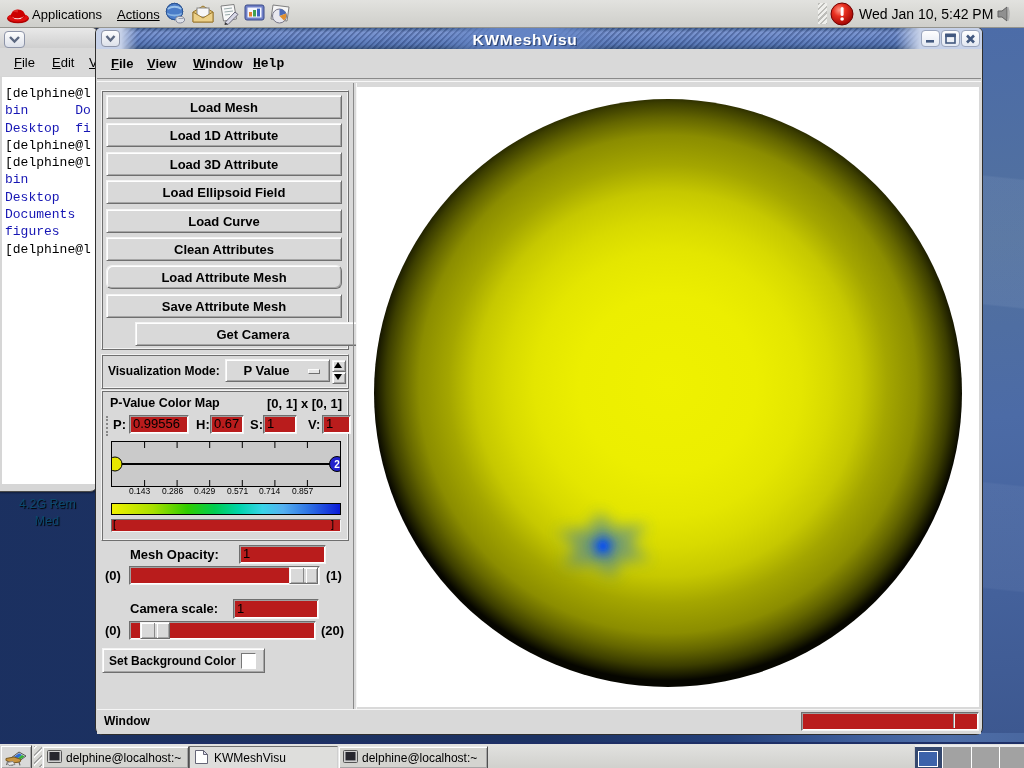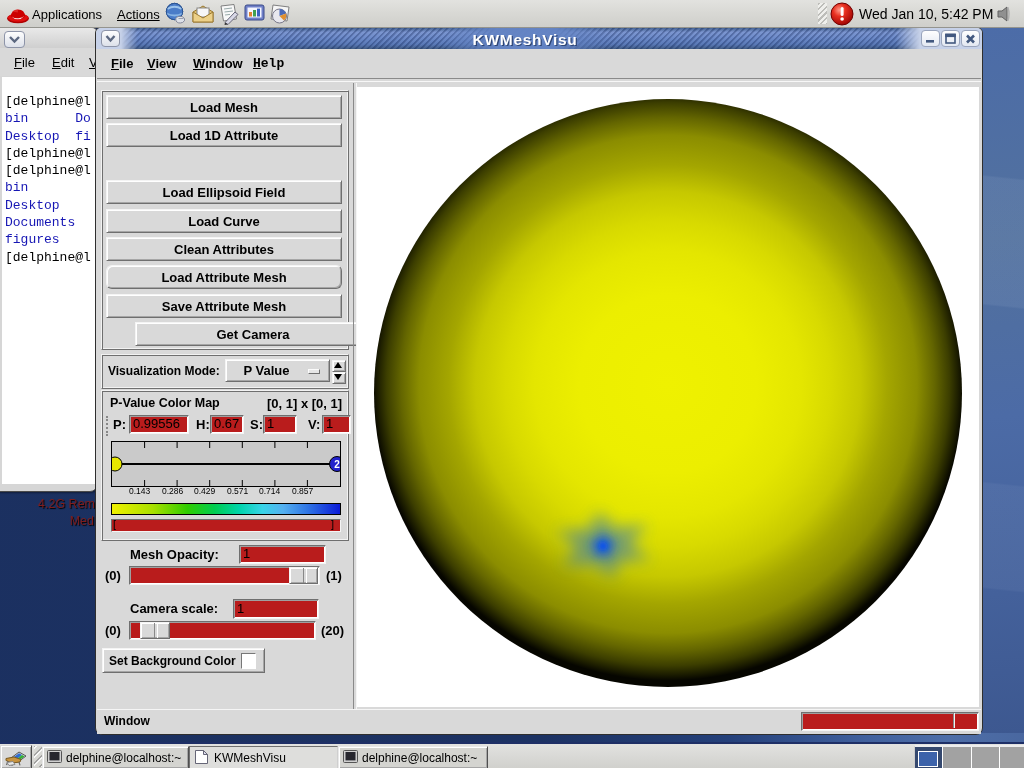--- a/index.html
+++ b/index.html
@@ -13,41 +13,41 @@
 </style></head>
 <body>
 
 <div class="abs" id="desktop" style="left:0;top:0;width:1024px;height:768px;
 background:linear-gradient(100deg,#1b3060 0%,#1c3263 58%,#24407a 74%,#41619e 86%,#4e6ea8 93%,#49679f 100%);"></div>
 <div class="abs" style="left:975px;top:28px;width:49px;height:705px;
 background:
  linear-gradient(186deg, rgba(228,236,252,0) 0 150px, rgba(228,236,252,.07) 152px 278px, rgba(228,236,252,0) 280px 455px, rgba(228,236,252,.05) 457px 560px, rgba(228,236,252,0) 562px),
  linear-gradient(175deg,#4c6ca8 0%,#52719e 30%,#4c6ba6 55%,#44619b 80%,#3d5890 100%);"></div>
 
-<div class="abs" style="left:0;top:496px;width:95px;color:#7f1d1d;font-size:12.5px;text-align:right;text-shadow:1px 1px 1px #000;line-height:17px;">
+<div class="abs" style="left:0;top:496px;width:95px;color:#0c4a6e;font-size:12.5px;text-align:center;text-shadow:1px 1px 1px #000;line-height:17px;">
 <div>4.2G Rem</div>
     <div style="padding-right:1px">Med</div>
   </div>
 
 <div class="abs" id="term" style="left:-8px;top:27px;width:104px;height:463px;background:#d6d6d6;border:1px solid #4a4a4a;border-radius:6px 6px 8px 8px;box-shadow:1px 1px 2px rgba(0,0,0,.4);">
 
   <div class="abs" style="left:0;top:0;width:104px;height:20px;background:linear-gradient(180deg,#e9e9e9,#cfcfcf);border-radius:6px 6px 0 0;"></div>
   <div class="abs" style="left:11px;top:3px;width:19px;height:15px;background:linear-gradient(180deg,#fdfdfd,#dde1ea);border:1px solid #8d94a8;border-radius:4px;">
     <svg width="19" height="15">
         <path d="M5 5 L9.5 9.5 L14 5" fill="none" stroke="#5c6880" stroke-width="2.4"></path>
       </svg>
   </div>
 
   <div class="abs" style="left:1px;top:20px;width:102px;height:28px;background:#d9d9d9;"></div>
   <div class="abs b" style="left:21px;top:27px;font-size:13px;font-weight:normal;"><span style="text-decoration:underline">F</span>ile</div>
   <div class="abs" style="left:59px;top:27px;font-size:13px;"><span style="text-decoration:underline">E</span>dit</div>
   <div class="abs" style="left:96px;top:27px;font-size:13px;"><span style="text-decoration:underline">V</span>iew</div>
 
   <div class="abs" style="left:9px;top:49px;width:94px;height:407px;background:#fff;overflow:hidden;">
-    <pre style="margin:16px 0 0 3px;font-family:'Liberation Mono',monospace;font-size:13px;line-height:17.3px;color:#000;">[delphine@l
+    <pre style="margin:8px 0 0 3px;font-family:'Liberation Mono',monospace;font-size:13px;line-height:17.3px;color:#000;">[delphine@l
 <span style="color:#1616b4">bin      Do</span>
 <span style="color:#1616b4">Desktop  fi</span>
 [delphine@l
 [delphine@l
 <span style="color:#1616b4">bin</span>
 <span style="color:#1616b4">Desktop</span>
 <span style="color:#1616b4">Documents</span>
 <span style="color:#1616b4">figures</span>
 [delphine@l</pre>
   </div>
@@ -91,20 +91,21 @@
   <div class="abs" style="left:1px;top:21px;width:884px;height:29px;background:#d9d9d9;"></div>
   <div class="abs b" style="left:15px;top:28px;font-size:13px;"><span style="text-decoration:underline">F</span>ile</div>
   <div class="abs b" style="left:51px;top:28px;font-size:13px;"><span style="text-decoration:underline">V</span>iew</div>
   <div class="abs b" style="left:97px;top:28px;font-size:13px;"><span style="text-decoration:underline">W</span>indow</div>
   <div class="abs b" style="left:157px;top:28px;font-size:13px;font-family:Liberation Mono, monospace;"><span style="text-decoration:underline">H</span>elp</div>
   <div class="abs" style="left:1px;top:50px;width:884px;height:2px;border-top:1px solid #8a8a8a;border-bottom:1px solid #f7f7f7;"></div>
 
   <div class="abs ridge" style="left:5px;top:62px;width:246px;height:258px;"></div>
   <div class="abs tkbtn" style="left:10px;top:67px;width:234px;height:22px;">Load Mesh</div>
   <div class="abs tkbtn" style="left:10px;top:95px;width:234px;height:22px;">Load 1D Attribute</div>
+  <div class="abs tkbtn" style="left:10px;top:124px;width:234px;height:22px;">Load 3D Attribute</div>
   <div class="abs tkbtn" style="left:10px;top:152px;width:234px;height:22px;">Load Ellipsoid Field</div>
   <div class="abs tkbtn" style="left:10px;top:181px;width:234px;height:22px;">Load Curve</div>
   <div class="abs tkbtn" style="left:10px;top:209px;width:234px;height:22px;">Clean Attributes</div>
   <div class="abs tkbtn" style="left:10px;top:237px;width:234px;height:22px;border-radius:6px;">Load Attribute Mesh</div>
   <div class="abs tkbtn" style="left:10px;top:266px;width:234px;height:22px;">Save Attribute Mesh</div>
   <div class="abs tkbtn" style="left:10px;top:294px;width:234px;height:22px;margin-left:29px;">Get Camera</div>
 
   <div class="abs ridge" style="left:5px;top:326px;width:246px;height:33px;"></div>
   <div class="abs b" style="left:12px;top:336px;font-size:12px;">Visualization Mode:</div>
   <div class="abs tkbtn" style="left:129px;top:331px;width:105px;height:23px;padding-right:22px;box-sizing:border-box;">P Value

